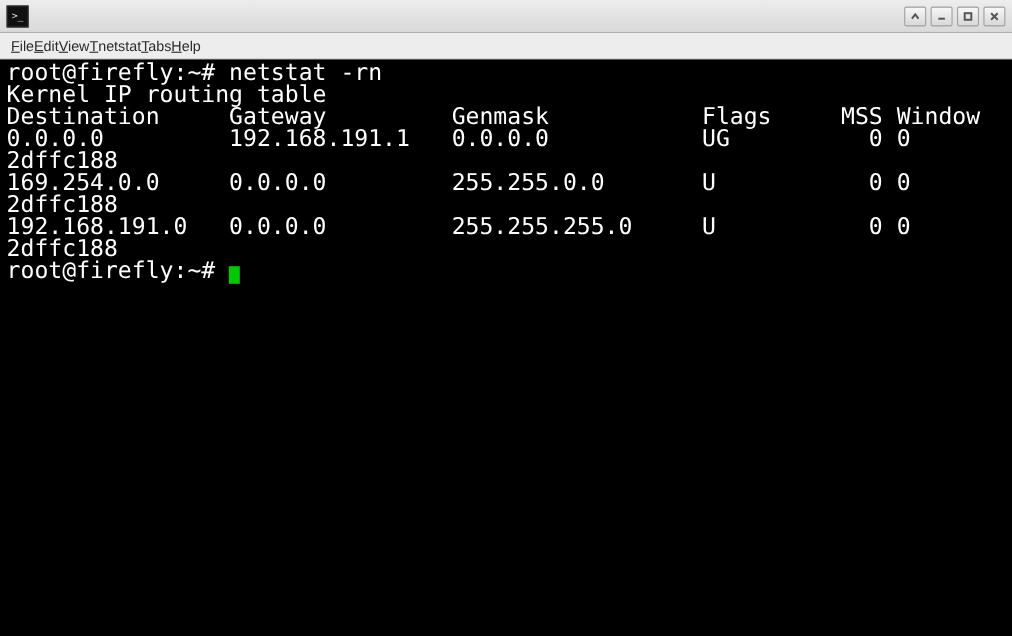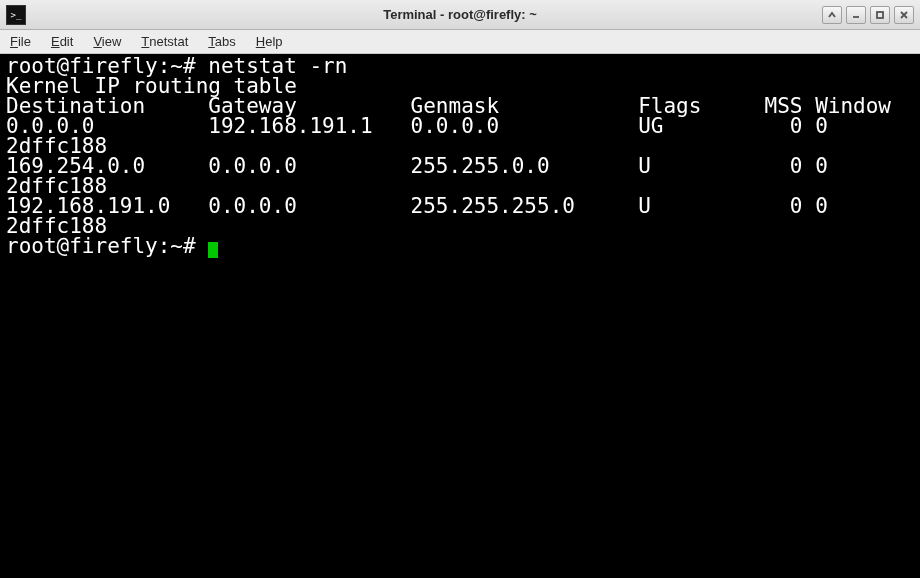--- a/index.html
+++ b/index.html
@@ -48,21 +48,20 @@
     }
     .win-btn svg { width:10px; height:10px; stroke:#555; stroke-width:1.8; fill:none; }
 
     
     .menubar {
       height:24px;
       background:#ededed;
       border-bottom:1px solid #c8c8c8;
       display:flex; align-items:center;
       padding:0 10px;
-      gap:20px;
       font-size:13px;
       color:#2a2a2a;
     }
     .menu-item { cursor:pointer; }
     .menu-item .ul { text-decoration: underline; }
 
     
     .terminal {
       background:#000;
       color:#fff;
@@ -80,21 +79,20 @@
       width:10px; height:16px;
       background:#00c800;
       vertical-align:text-bottom;
     }
   </style>
 </head>
 <body>
 
 <div class="titlebar">
   <div class="title-icon">&gt;_</div>
-  <div class="title-text">Terminal - root@firefly: ~</div>
   <div class="window-controls">
     <div class="win-btn">
       <svg viewBox="0 0 10 10">
           <path d="M2 7 L5 3 L8 7"></path>
         </svg>
     </div>
     <div class="win-btn">
       <svg viewBox="0 0 10 10">
           <path d="M2 7 L8 7"></path>
         </svg>

